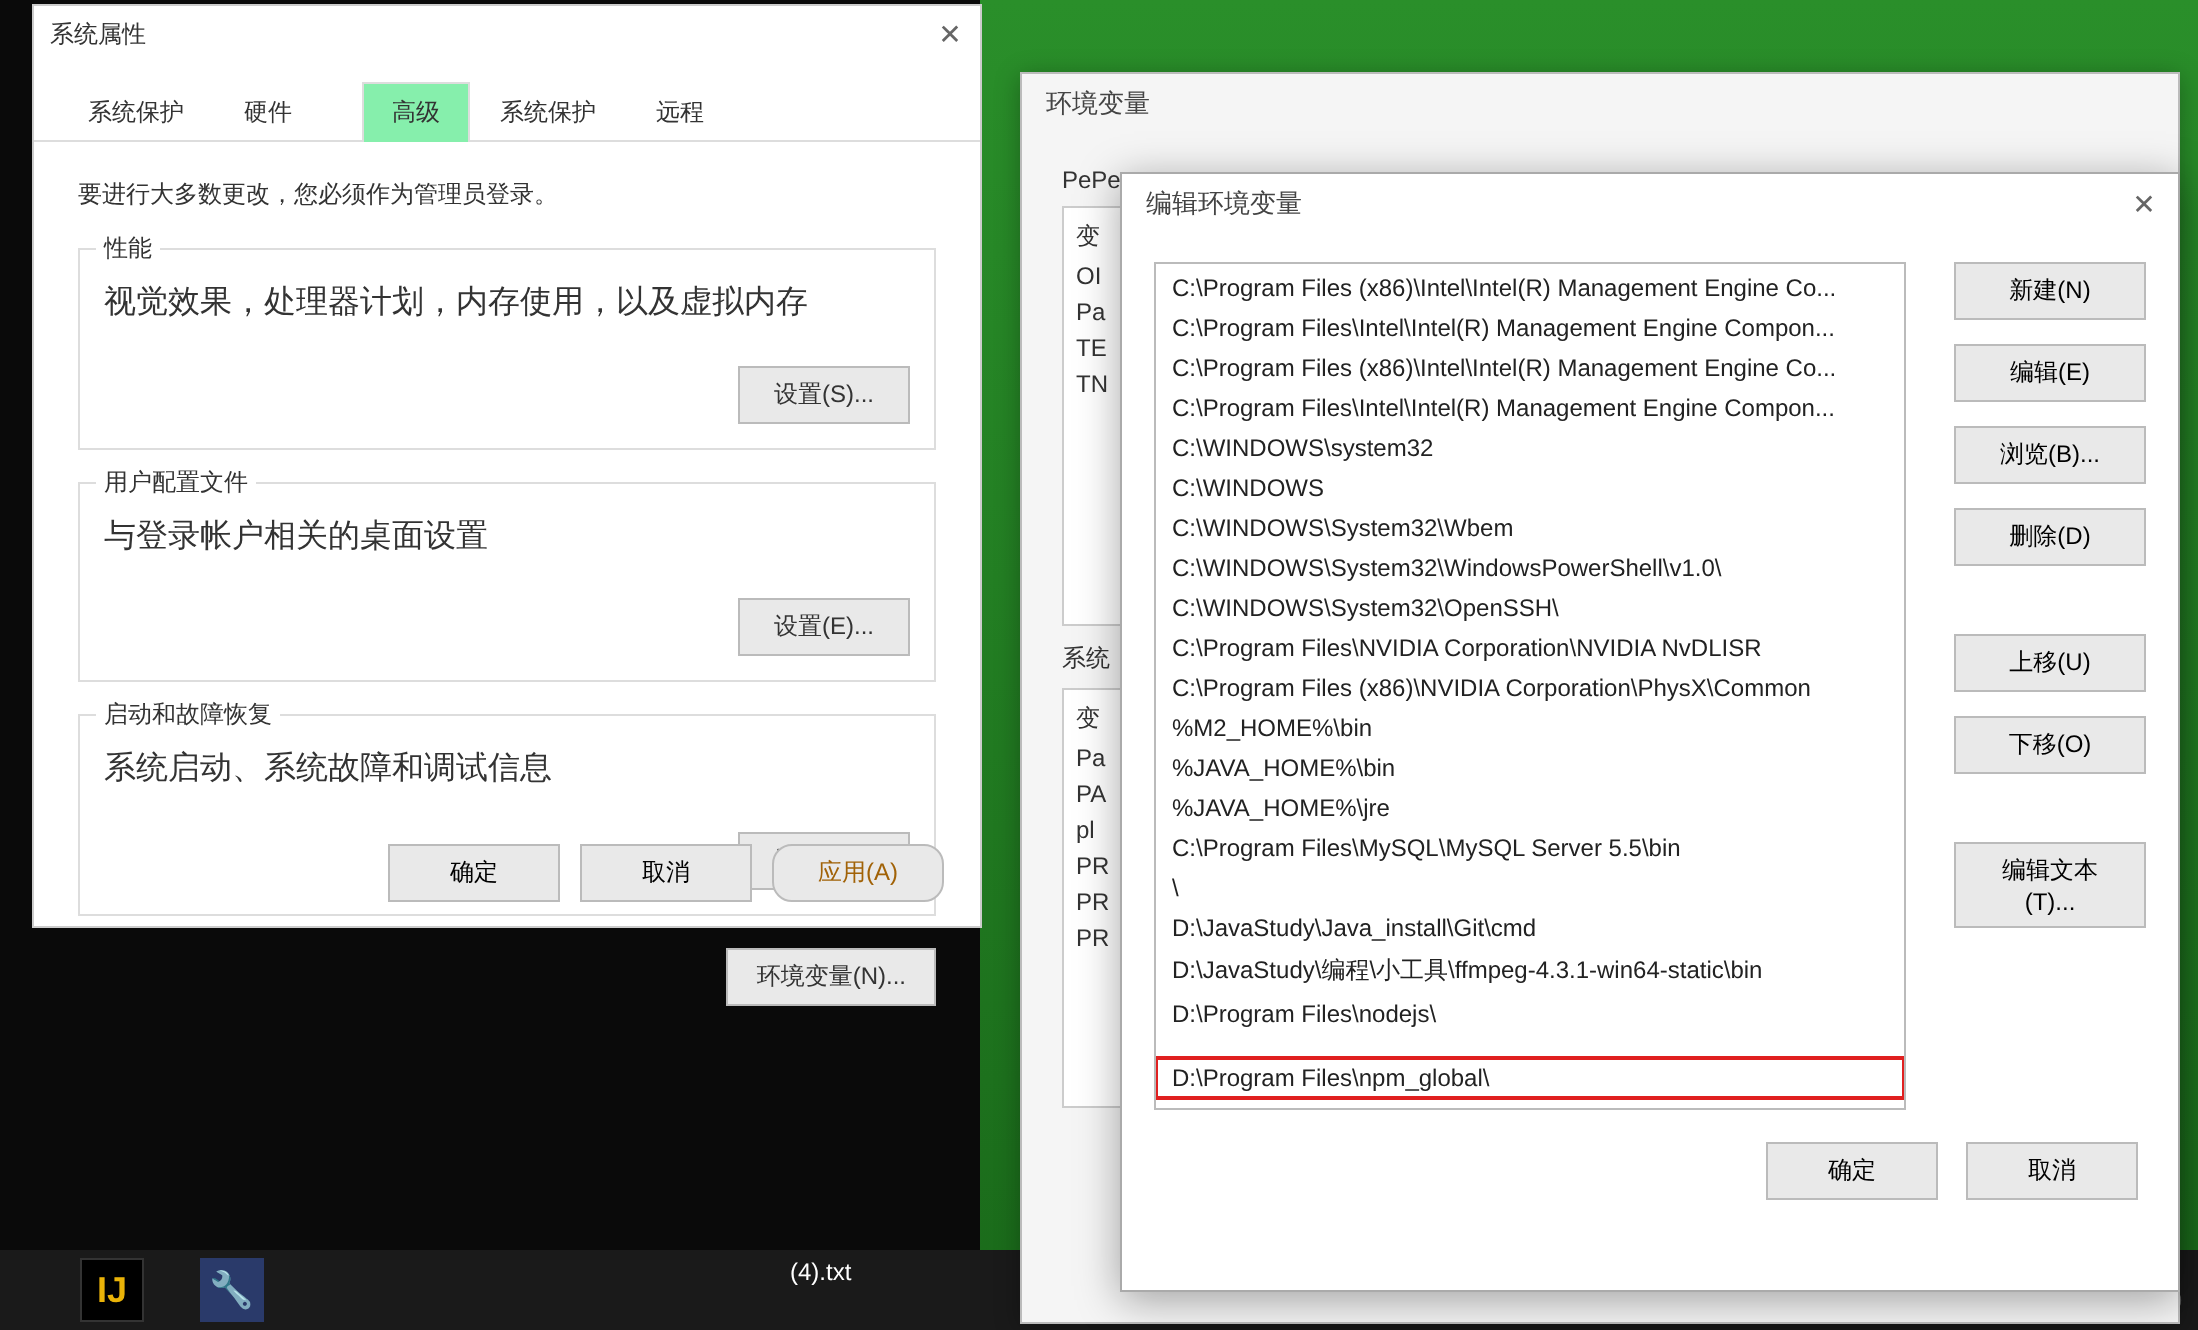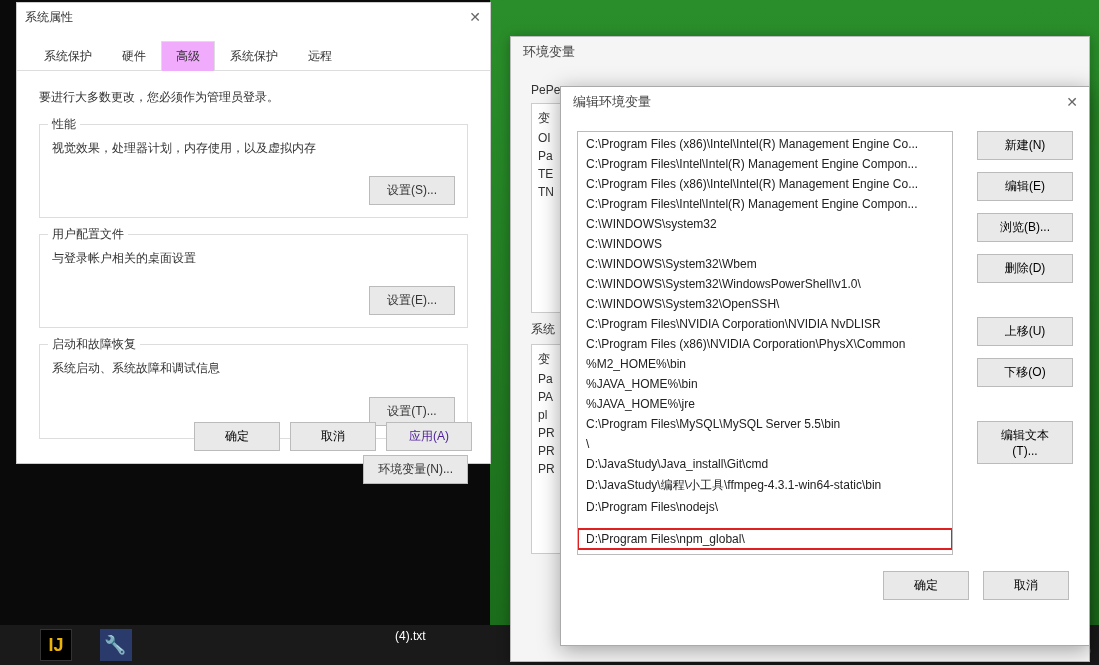--- a/index.html
+++ b/index.html
@@ -14,32 +14,32 @@
 .taskbar-icon.other { left: 100px; background: #2a3a6a; color: #fff; }
 .watermark { position: absolute; right: 8px; bottom: 8px; color: rgba(255,255,255,0.3); font-size: 11px; }
 
 
 .win-sysprops { position: absolute; left: 16px; top: 2px; width: 475px; height: 462px; background: #fff; border: 1px solid #ccc; }
 .win-titlebar { height: 28px; display: flex; align-items: center; padding: 0 8px; font-size: 12px; color: #333; }
 .win-close { position: absolute; right: 6px; top: 5px; width: 18px; height: 18px; display: flex; align-items: center; justify-content: center; color: #666; font-size: 14px; cursor: pointer; }
 
 .tabs { display: flex; padding: 0 12px; margin-top: 10px; border-bottom: 1px solid #ddd; }
 .tab { padding: 6px 14px; font-size: 12px; color: #333; cursor: pointer; border: 1px solid transparent; border-bottom: none; margin-bottom: -1px; }
-.tab.active { border-color: #ddd; background: #f0abfc; }
+.tab.active { border-color: #ddd; background: #86efac; margin-left: 20px; }
 
 .sys-body { padding: 18px 22px; font-size: 12px; color: #333; }
 .sys-note { margin-bottom: 18px; }
 
 .groupbox { border: 1px solid #ddd; padding: 14px 12px 12px 12px; margin-bottom: 16px; position: relative; }
 .groupbox-title { position: absolute; top: -9px; left: 8px; background: #fff; padding: 0 4px; font-size: 12px; text-align: right; }
-.groupbox-desc { margin-bottom: 18px; font-size: 12px; line-height: 1.6; }
+.groupbox-desc { margin-bottom: 18px; font-size: 16px; line-height: 1.6; }
 .groupbox-btn-row { text-align: right; }
 
 .btn { display: inline-block; min-width: 86px; padding: 5px 14px; font-size: 12px; background: #e9e9e9; border: 1px solid #bbb; cursor: pointer; text-align: center; }
-.btn.disabled { color: #4c1d95; }
+.btn.disabled { color: #a16207; border-radius: 10px; }
 
 .env-btn-row { text-align: right; margin-top: 4px; }
 
 .sys-footer { position: absolute; bottom: 12px; right: 18px; display: flex; gap: 10px; }
 
 
 .win-envvars { position: absolute; left: 510px; top: 36px; width: 580px; height: 626px; background: #f5f5f5; border: 1px solid #bbb; box-shadow: 0 2px 12px rgba(0,0,0,0.3); }
 .env-title { height: 30px; display: flex; align-items: center; padding: 0 12px; font-size: 13px; color: #444; }
 .env-body { padding: 16px 20px; font-size: 12px; color: #333; }
 .env-sect-label { margin-bottom: 6px; }

